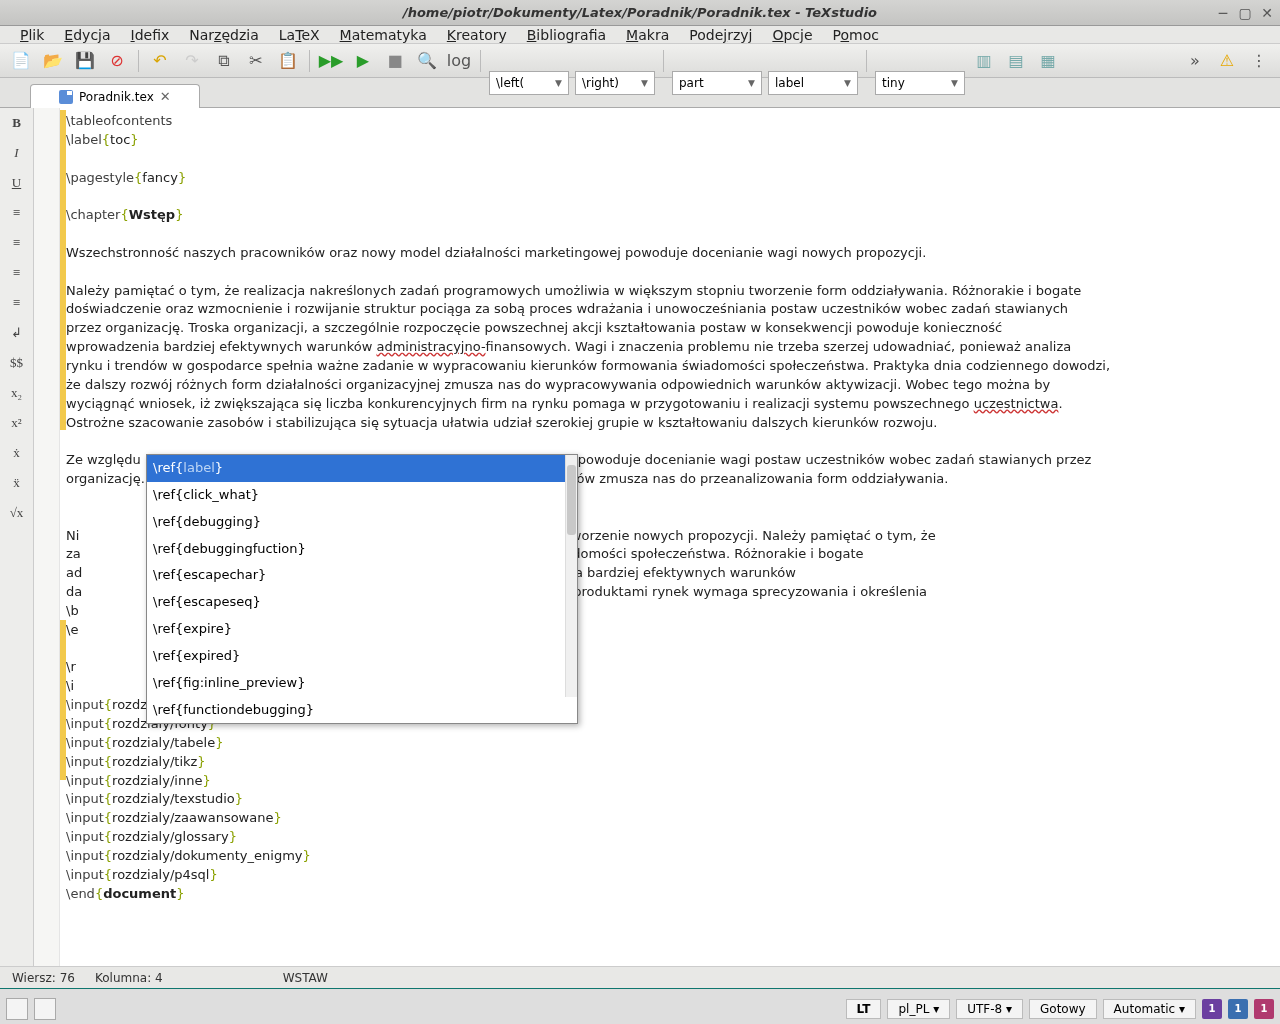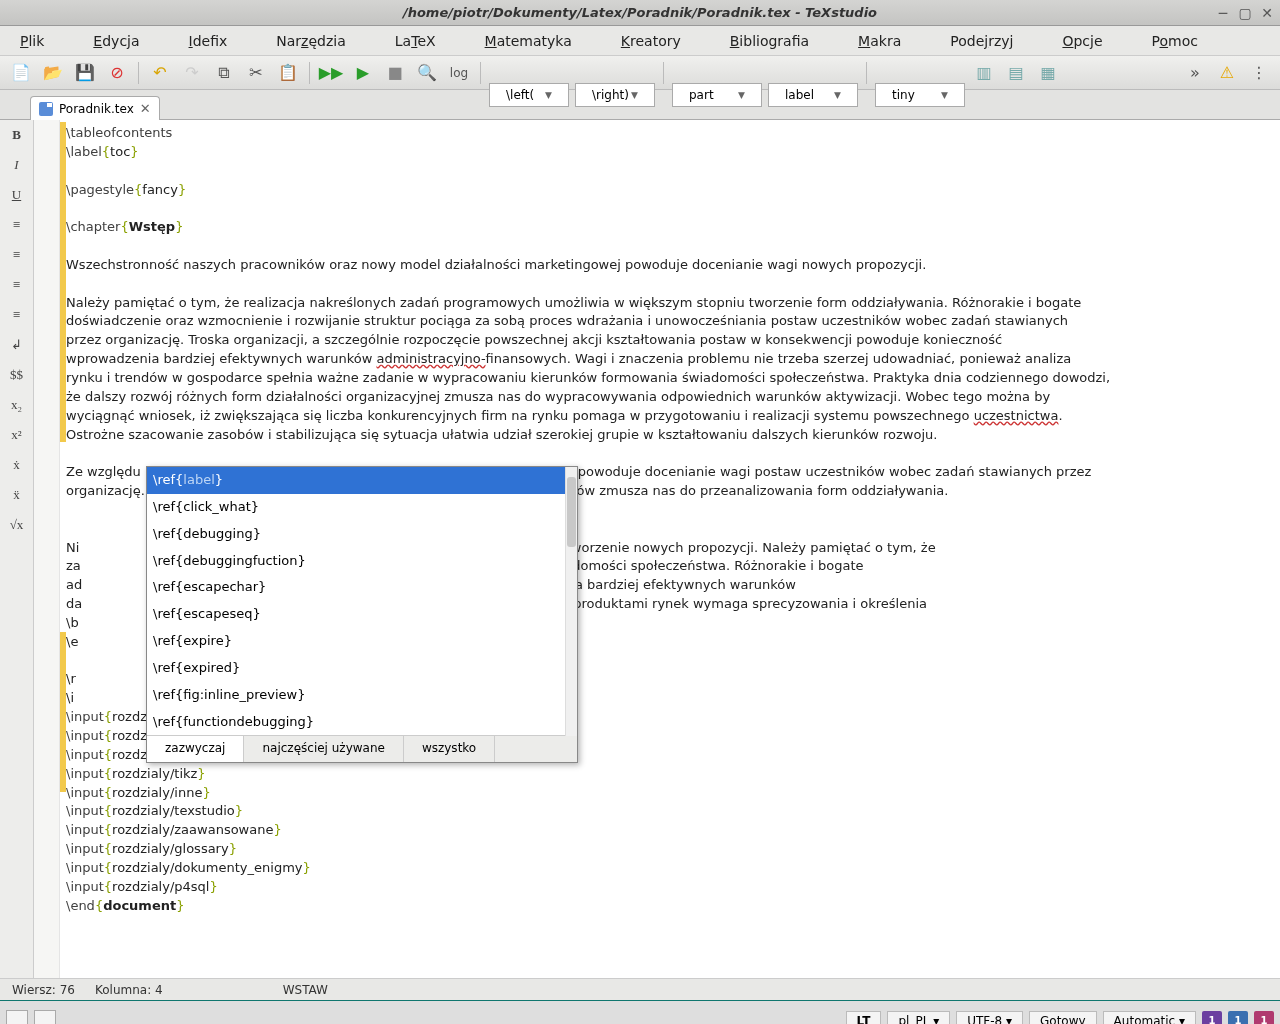--- a/index.html
+++ b/index.html
@@ -1,30 +1,30 @@
 <!DOCTYPE html>
 <html><head>
 <meta charset="utf-8">
 <style>
 * { margin: 0; padding: 0; box-sizing: border-box; font-family: "DejaVu Sans", sans-serif; }
 body { background: #e8e8e8; width: 1280px; height: 1024px; overflow: hidden; font-size: 13px; }
 .titlebar { height: 26px; background: linear-gradient(#d4d4d2,#c4c4c2); display: flex; align-items: center; position: relative; border-bottom: 1px solid #999; }
 .titlebar .title { flex: 1; text-align: center; font-weight: bold; font-style: italic; color: #333; font-size: 13px; }
 .titlebar .winbtns { position: absolute; right: 6px; display: flex; gap: 8px; }
 .titlebar .winbtns span { width: 14px; height: 14px; display: inline-flex; align-items: center; justify-content: center; color: #555; font-size: 14px; cursor: pointer; }
-.menubar { height: 30px; background: #e8e8e6; display: flex; align-items: center; padding: 0 10px; border-bottom: 1px solid #ccc; gap: 29px; }
+.menubar { height: 18px; background: #e8e8e6; display: flex; align-items: center; padding: 0 10px; border-bottom: 1px solid #ccc; }
 .menubar .mitem { padding: 3px 10px; color: #222; font-size: 14px; cursor: pointer; }
 .menubar .mitem u { text-decoration: underline; }
 .toolbar { height: 34px; background: linear-gradient(#f0f0ee,#dcdcda); display: flex; align-items: center; padding: 0 8px; gap: 6px; border-bottom: 1px solid #bbb; }
 .toolbar .tbtn { width: 26px; height: 26px; display: inline-flex; align-items:center; justify-content:center; border:1px solid transparent; border-radius:3px; cursor:pointer; font-size:16px; color:#555;}
 .toolbar .sep { width:1px; height:22px; background:#bbb; margin:0 2px;}
-.toolbar .combo { height:24px; border:1px solid #aaa; background:#fff; display:flex; align-items:center; padding:0 16px; font-family:monospace; font-size:12px; min-width:80px; position:relative; cursor:pointer;margin-top:44px;}
+.toolbar .combo { height:24px; border:1px solid #aaa; background:#fff; display:flex; align-items:center; padding:0 6px; font-family:monospace; font-size:12px; min-width:80px; position:relative; cursor:pointer;margin-top:44px;}
 .toolbar .combo .arr { margin-left:auto; font-size:9px; color:#666;}
 .tabbar { height: 30px; background: #e3e3e1; display:flex; align-items:flex-end; border-bottom:1px solid #aaa; padding-left:30px;}
-.tab { background:#fff; border:1px solid #aaa; border-bottom:none; border-radius:4px 4px 0 0; padding:4px 8px; display:flex; align-items:center; gap:6px; font-size:12px; margin-bottom:-1px;}
+.tab { background:#fff; border:1px solid #aaa; border-bottom:none; border-radius:4px 4px 0 0; padding:4px 28px; display:flex; align-items:center; gap:6px; font-size:12px; margin-bottom:-1px;}
 .tab .diskicon { width:14px; height:14px; background:#5a8dd8; border-radius:2px; position:relative;}
 .tab .diskicon::after{content:""; position:absolute; top:1px; right:1px; width:5px; height:4px; background:#fff;}
 .tab .close { color:#666; cursor:pointer; font-size:13px;}
 .workspace { display:flex; height: calc(1024px - 26px - 26px - 34px - 30px - 22px - 28px);}
 .left-gutter { width:34px; background:#ededeb; border-right:1px solid #ccc; display:flex; flex-direction:column; align-items:center; padding-top:4px; gap:8px;}
 .left-gutter .gbtn { width:22px; height:22px; display:flex; align-items:center; justify-content:center; font-size:13px; color:#444; cursor:pointer; font-family:serif;}
 .left-gutter .gbtn.bold{font-weight:bold;}
 .left-gutter .gbtn.italic{font-style:italic;}
 .editor-wrap { flex:1; background:#fff; position:relative; font-family:"DejaVu Sans Mono",monospace; font-size:13px; line-height:1.45; overflow:hidden;}
 .editor { padding:4px 6px; white-space:pre; color:#222;}
@@ -91,21 +91,21 @@
   <span class="tbtn" style="color:#d9a400">↶</span>
   <span class="tbtn" style="color:#ccc">↷</span>
   <span class="tbtn">⧉</span>
   <span class="tbtn">✂</span>
   <span class="tbtn">📋</span>
   <span class="sep"></span>
   <span class="tbtn" style="color:#2a9d2a">▶▶</span>
   <span class="tbtn" style="color:#2a9d2a">▶</span>
   <span class="tbtn" style="color:#888">■</span>
   <span class="tbtn">🔍</span>
-  <span class="tbtn" style="font-size:12px">log</span>
+  <span class="tbtn" style="font-size:16px">log</span>
   <span class="sep"></span>
   <div class="combo">
       <span>\left(</span>
       <span class="arr">▼</span>
     </div>
   <div class="combo">
       <span>\right)</span>
       <span class="arr">▼</span>
     </div>
   <span class="sep"></span>
@@ -215,25 +215,20 @@
           <div class="row">\ref{escapechar}</div>
           <div class="row">\ref{escapeseq}</div>
           <div class="row">\ref{expire}</div>
           <div class="row">\ref{expired}</div>
           <div class="row">\ref{fig:inline_preview}</div>
           <div class="row">\ref{functiondebugging}</div>
         </div>
       <div class="scrollbar">
           <div class="thumb"></div>
         </div>
-      <div class="tabsrow" id="ac-tabs">
-          <span class="active">zazwyczaj</span>
-          <span>najczęściej używane</span>
-          <span>wszystko</span>
-        </div>
     </div>
   </div>
 </div>
 
 <div class="statusbar">
   <span><span>Wiersz:</span> <span>76</span></span>
   <span><span>Kolumna:</span> <span>4</span></span>
   <span style="width:80px"></span>
   <span>WSTAW</span>
 </div>

